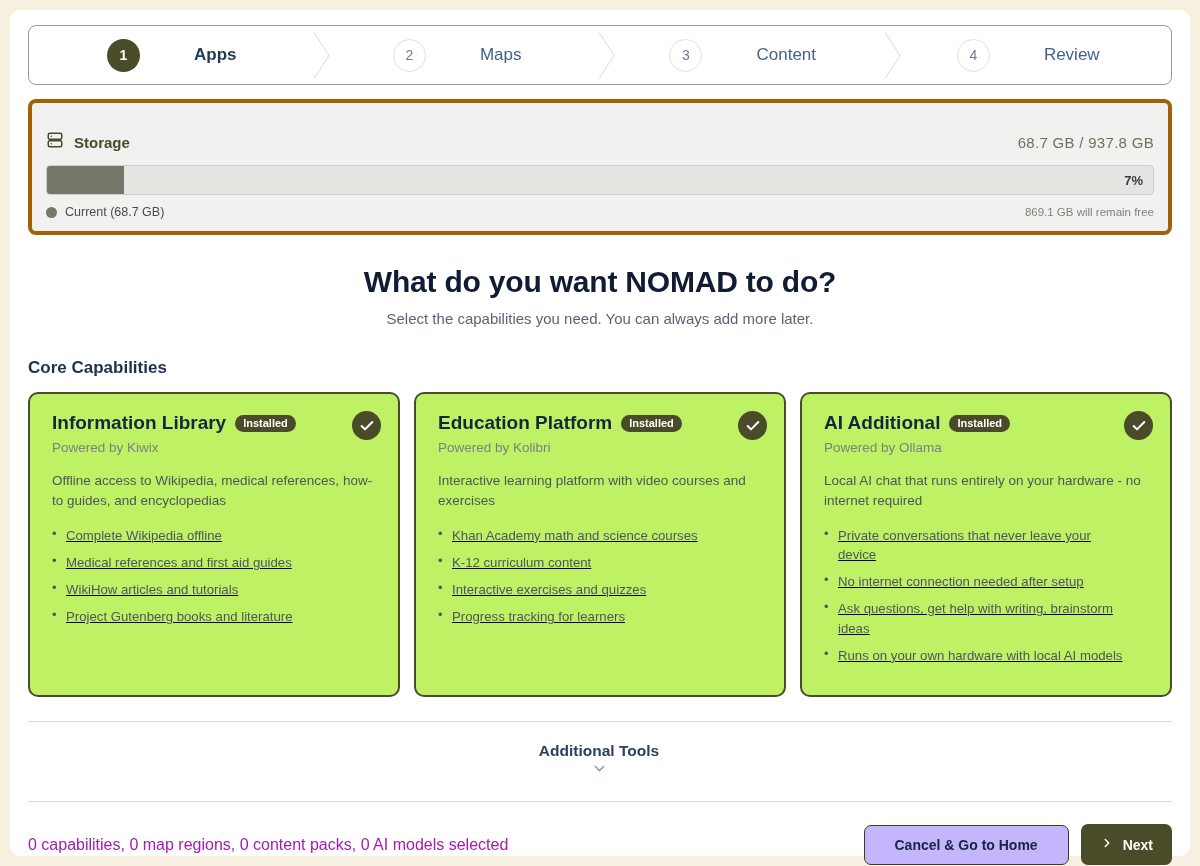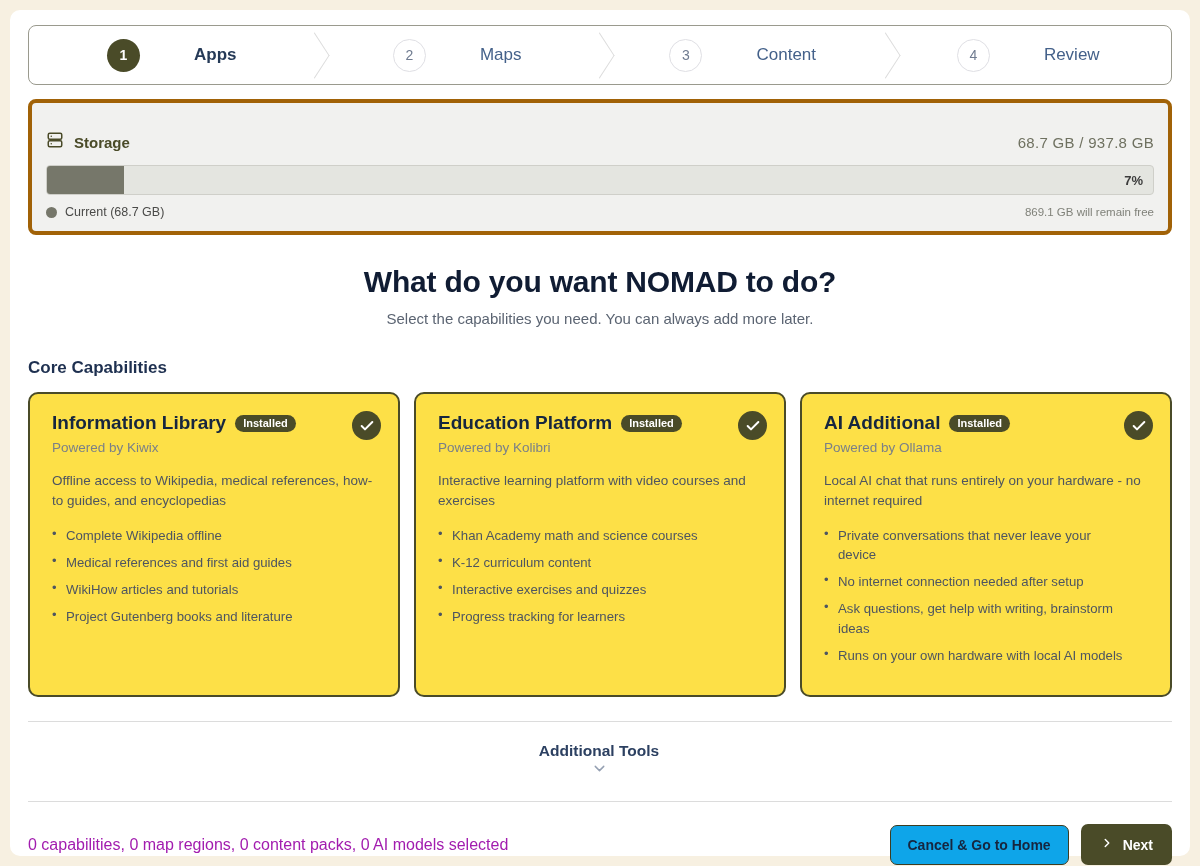--- a/index.html
+++ b/index.html
@@ -139,21 +139,21 @@
   }
 
   
   .cards {
     margin-top: 14px;
     display: grid;
     grid-template-columns: repeat(3, 1fr);
     gap: 14px;
   }
   .card {
-    background: #fde047;
+    background: #bef264;
     border: 2px solid #4a4b28;
     border-radius: 10px;
     padding: 18px 20px 20px 22px;
     min-height: 305px;
     position: relative;
   }
   .card-head {
     display: flex;
     align-items: center;
     gap: 9px;
@@ -191,20 +191,21 @@
   .card-desc {
     margin-top: 16px;
     font-size: 13.5px;
     line-height: 1.48;
     color: #4e5560;
     max-width: 330px;
   }
   .card-list {
     margin-top: 15px;
     list-style: none;
+    text-decoration: underline;
   }
   .card-list li {
     position: relative;
     padding-left: 14px;
     font-size: 13.2px;
     line-height: 1.45;
     color: #4e5560;
     margin-bottom: 8px;
     max-width: 300px;
   }
@@ -232,24 +233,24 @@
   
   .footer {
     margin-top: 22px;
     display: flex;
     align-items: center;
     justify-content: space-between;
   }
   .footer-status { font-size: 16px; color: #a21caf; }
   .footer-btns { display: flex; align-items: center; gap: 12px; }
   .btn-secondary {
-    background: #0ea5e9;
+    background: #c4b5fd;
     border: 1.6px solid #3d3d22;
     border-radius: 7px;
-    padding: 11px 17px;
+    padding: 11px 30px;
     font-size: 14px;
     font-weight: 600;
     color: #16263f;
     font-family: "Liberation Sans", sans-serif;
     cursor: pointer;
   }
   .btn-primary {
     background: #4a4b28;
     border: none;
     border-radius: 7px;

